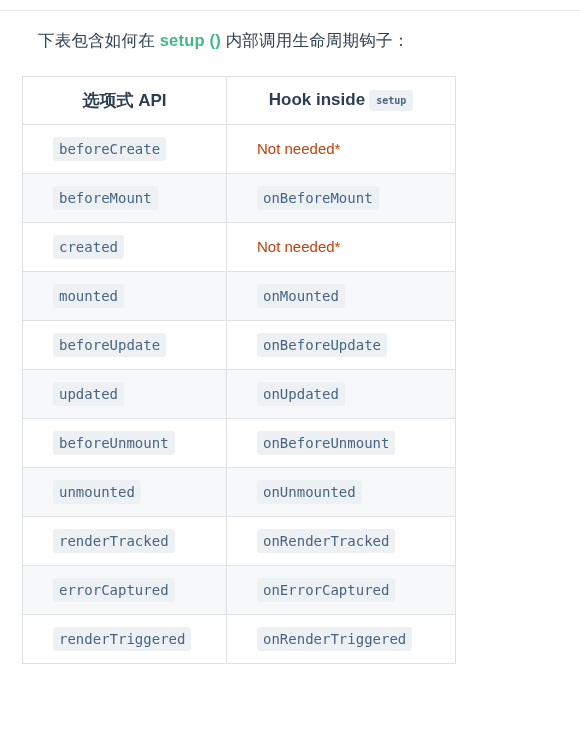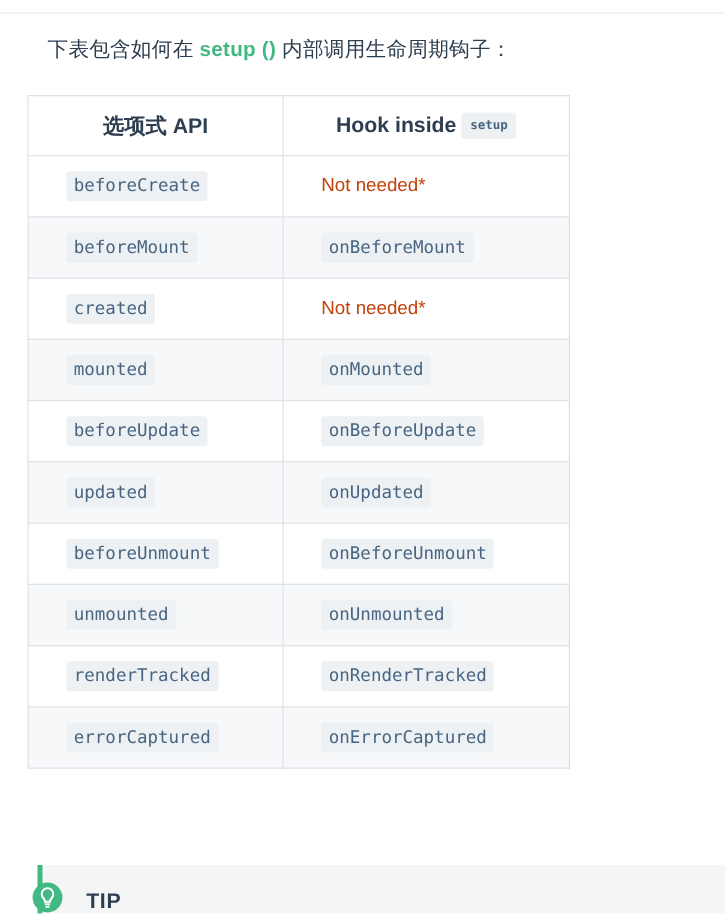--- a/index.html
+++ b/index.html
@@ -213,30 +213,23 @@
               <td class="col2"><code class="chip">onUnmounted</code></td>
             </tr>
             <tr>
               <td><code class="chip">renderTracked</code></td>
               <td class="col2"><code class="chip">onRenderTracked</code></td>
             </tr>
             <tr>
               <td><code class="chip">errorCaptured</code></td>
               <td class="col2"><code class="chip">onErrorCaptured</code></td>
             </tr>
+            <tr>
+              <td><code class="chip">renderTriggered</code></td>
+              <td class="col2"><code class="chip">onRenderTriggered</code></td>
+            </tr>
           </tbody>
       </table>
     </div>
   </div>
 
-  <div class="tip">
-    <div class="tip-inner">
-      <svg class="tip-icon" viewBox="0 0 24 24">
-        <circle cx="12" cy="12" r="11" fill="#42b983"></circle>
-        <path d="M12 5.2c-2.5 0-4.3 1.9-4.3 4.2 0 1.6 0.9 2.7 1.6 3.5 0.5 0.6 0.8 1 0.8 1.6v0.6h3.8v-0.6c0-0.6 0.3-1 0.8-1.6 0.7-0.8 1.6-1.9 1.6-3.5 0-2.3-1.8-4.2-4.3-4.2z" fill="none" stroke="#ffffff" stroke-width="1.5"></path>
-        <rect x="10.1" y="16.3" width="3.8" height="1.5" fill="#ffffff"></rect>
-        <rect x="10.6" y="18.3" width="2.8" height="1.3" fill="#ffffff"></rect>
-      </svg>
-      <span class="tip-title">TIP</span>
-    </div>
-  </div>
 
 </div>
 
 </body></html>

